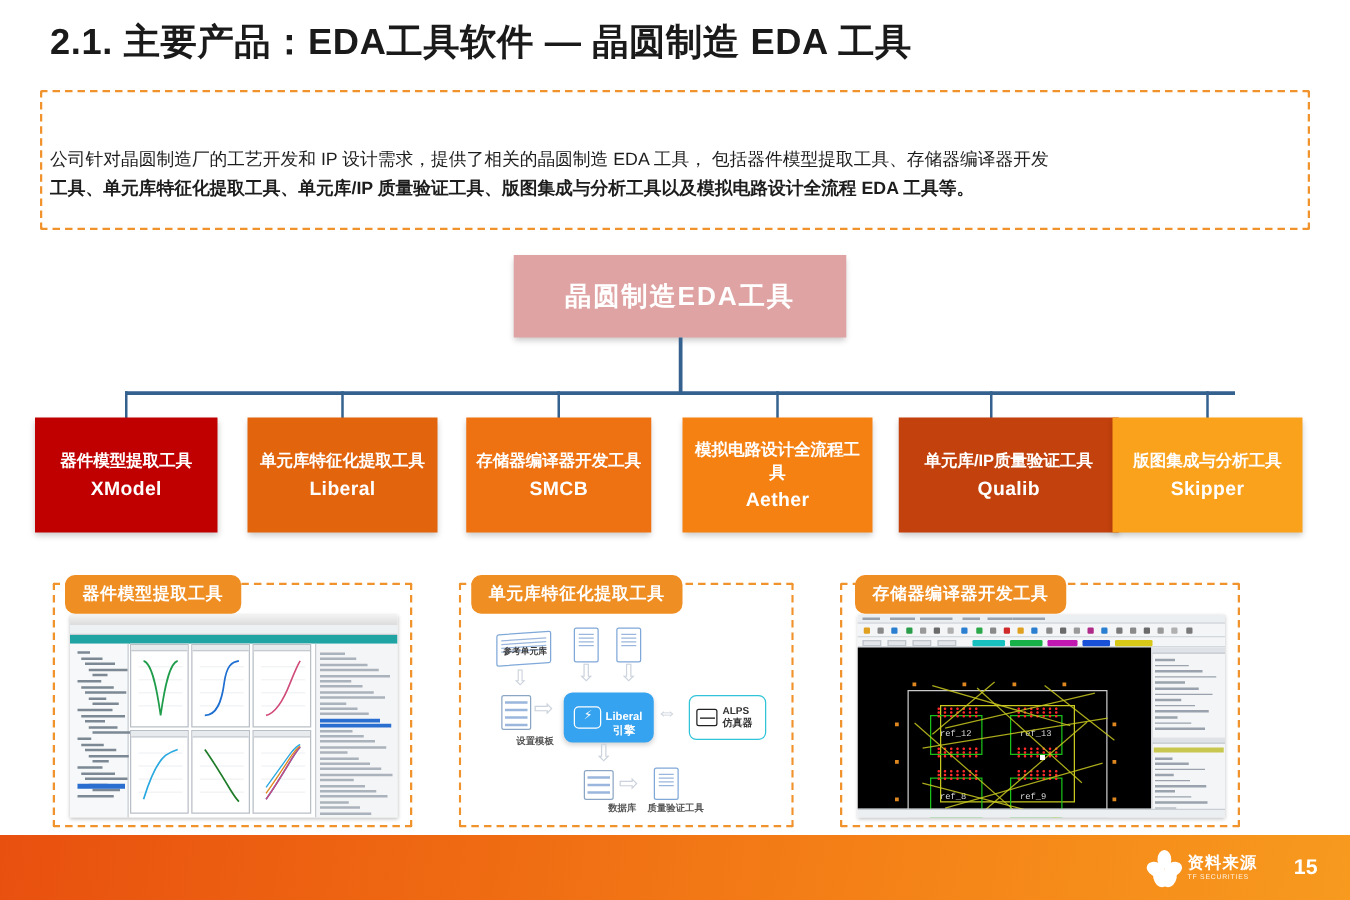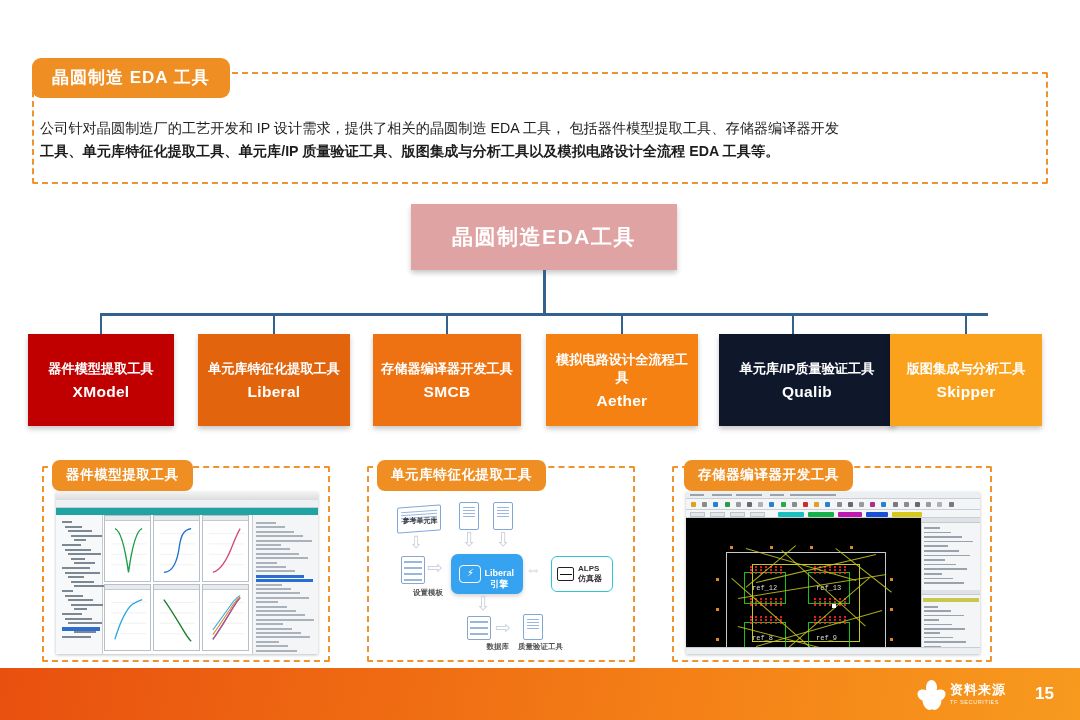--- a/index.html
+++ b/index.html
@@ -173,23 +173,23 @@
              position:relative; }
   .wm .bub2{ width:22px; height:18px; background:rgba(255,255,255,.78); border-radius:50%;
              margin-left:-9px; margin-top:8px; }
   .wm .wmtxt { font-size:25px; font-weight:bold; color:rgba(255,255,255,.62); letter-spacing:1px; }
 </style>
 </head>
 <body>
 
 <div id="slide">
 
+  <div class="slide-title">2.1. 主要产品：EDA工具软件 — 晶圆制造 EDA 工具</div>
 
   <div class="info-box"></div>
-  <div class="info-badge">晶圆制造 EDA 工具</div>
   <div class="info-text">
     <span class="ln ln1">公司针对晶圆制造厂的工艺开发和 IP 设计需求，提供了相关的晶圆制造 EDA 工具， 包括器件模型提取工具、存储器编译器开发</span>
     <span class="ln ln2">工具、单元库特征化提取工具、单元库/IP 质量验证工具、版图集成与分析工具以及模拟电路设计全流程 EDA 工具等。</span>
   </div>
 
   <div class="root-node">晶圆制造EDA工具</div>
   <div class="conn stem"></div>
   <div class="conn bus"></div>
   <div id="drops">
       <div class="conn drop" style="left: 99.75px;"></div>
@@ -209,21 +209,21 @@
         <div class="sub">Liberal</div>
       </div>
       <div class="leaf" style="left: 373px; width: 148px; background: rgb(238, 114, 17);">
         <div class="ttl">存储器编译器开发工具</div>
         <div class="sub">SMCB</div>
       </div>
       <div class="leaf" style="left: 546px; width: 152px; background: rgb(245, 129, 19);">
         <div class="ttl">模拟电路设计全流程工具</div>
         <div class="sub">Aether</div>
       </div>
-      <div class="leaf" style="left: 719px; width: 176px; background: #0f172a;">
+      <div class="leaf" style="left: 719px; width: 176px; background: #c2410c;">
         <div class="ttl">单元库/IP质量验证工具</div>
         <div class="sub">Qualib</div>
       </div>
       <div class="leaf" style="left: 890px; width: 152px; background: rgb(251, 162, 29);">
         <div class="ttl">版图集成与分析工具</div>
         <div class="sub">Skipper</div>
       </div>
     </div>
 
   <div class="panel" style="left:42px; top:466px; width:288px; height:196px;"></div>

